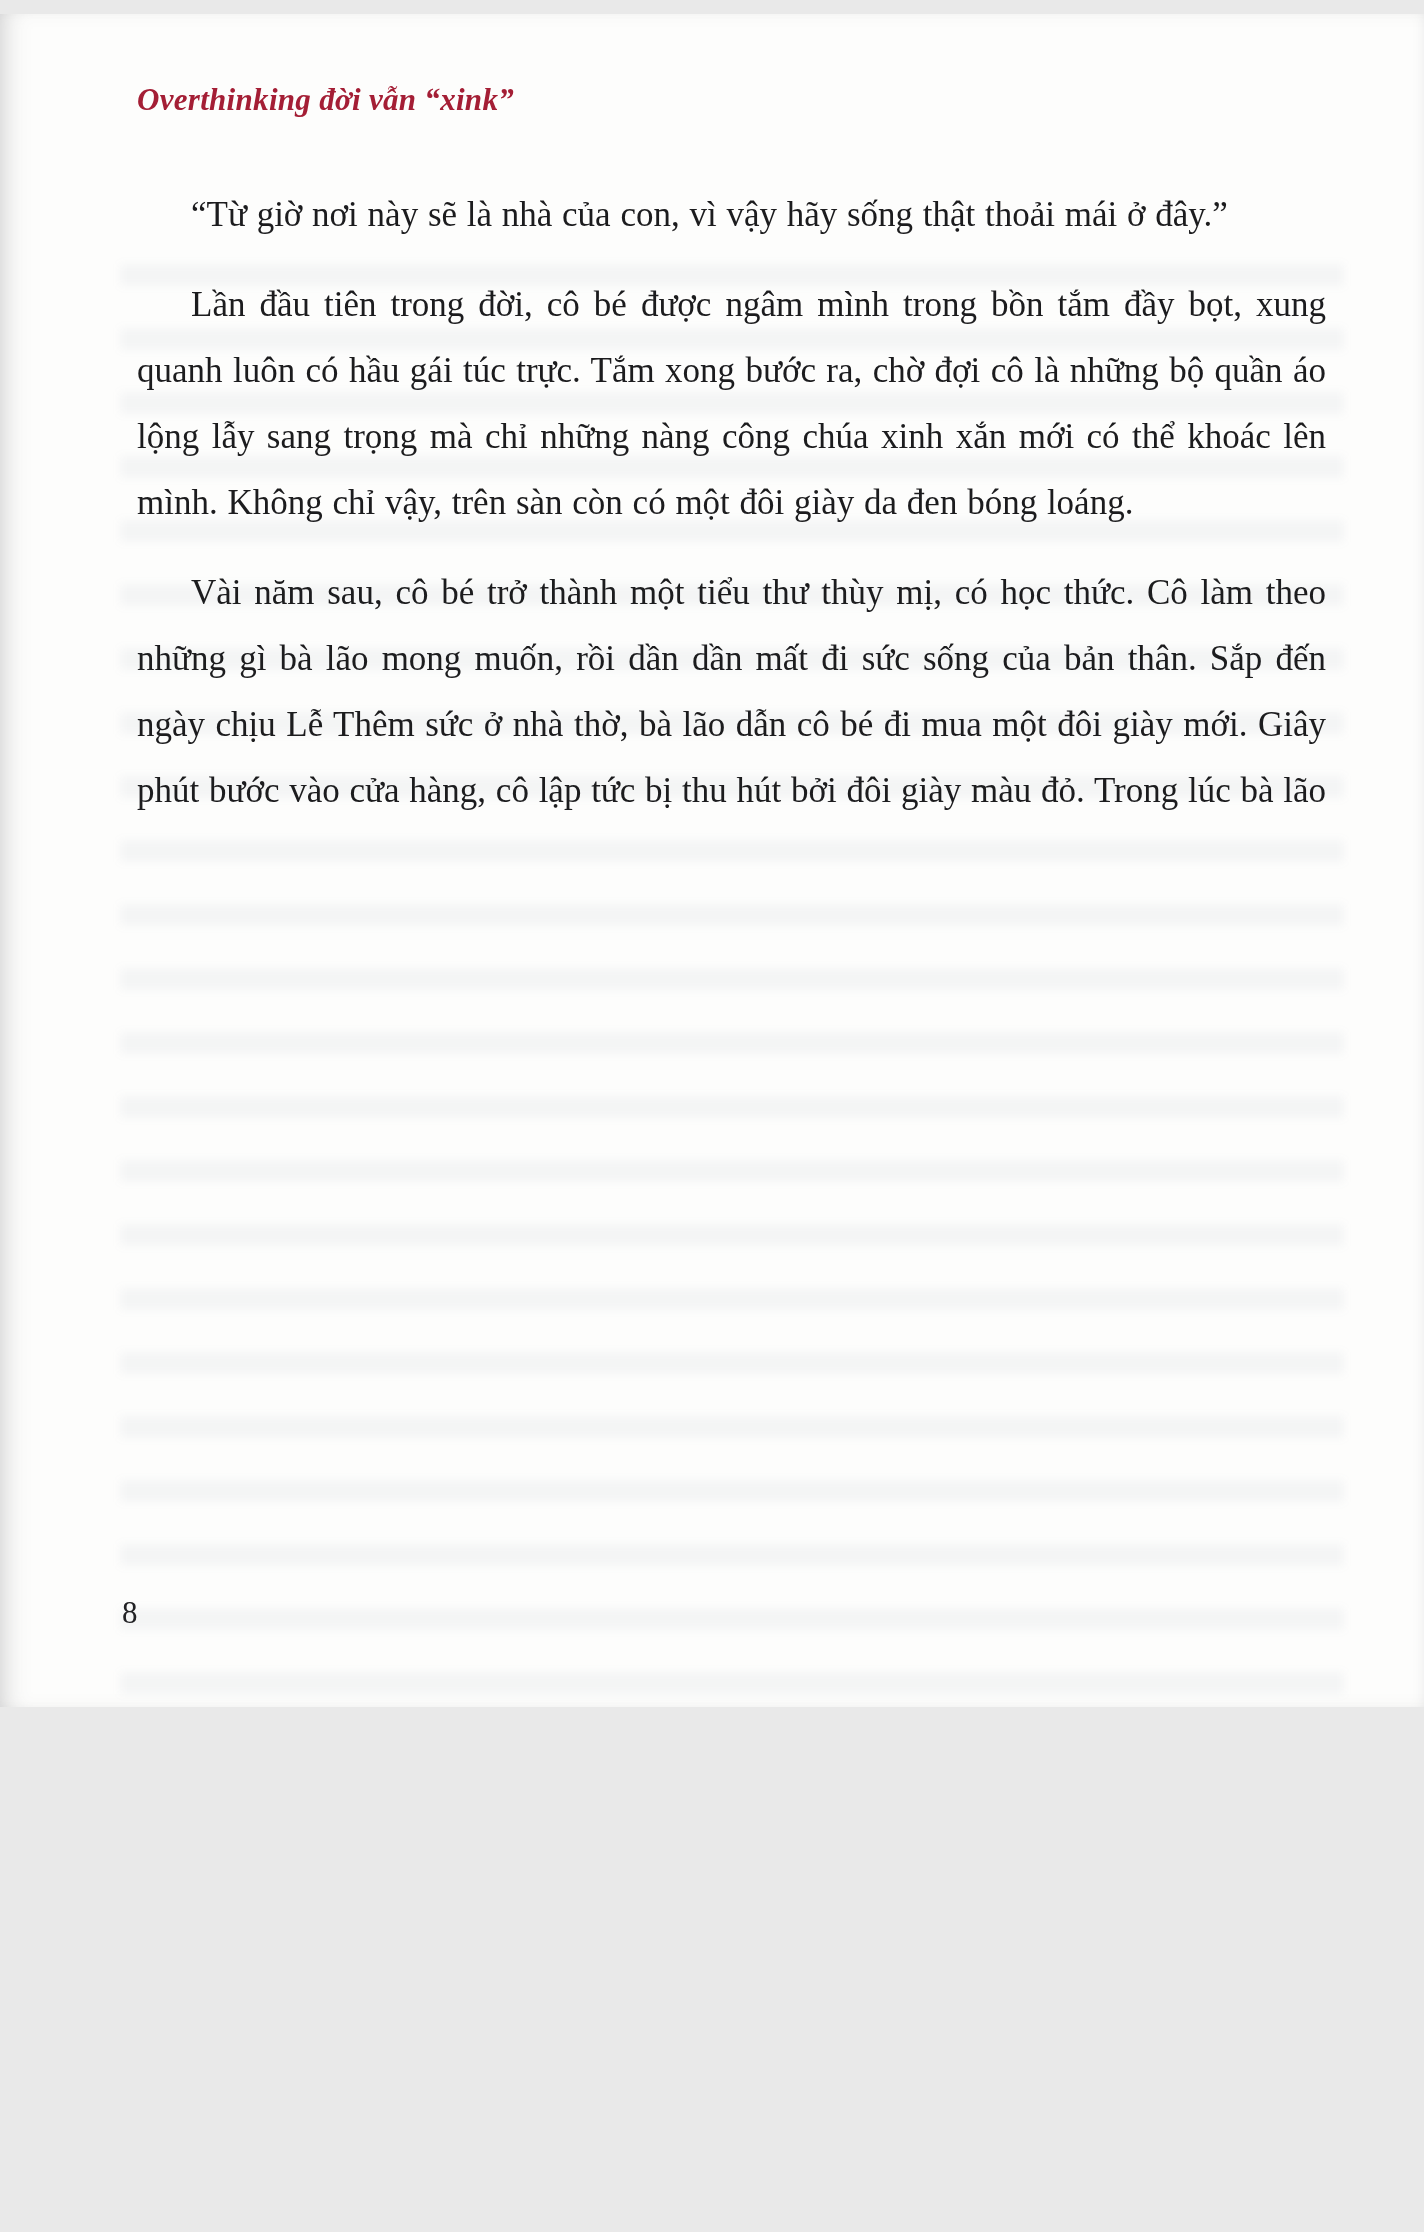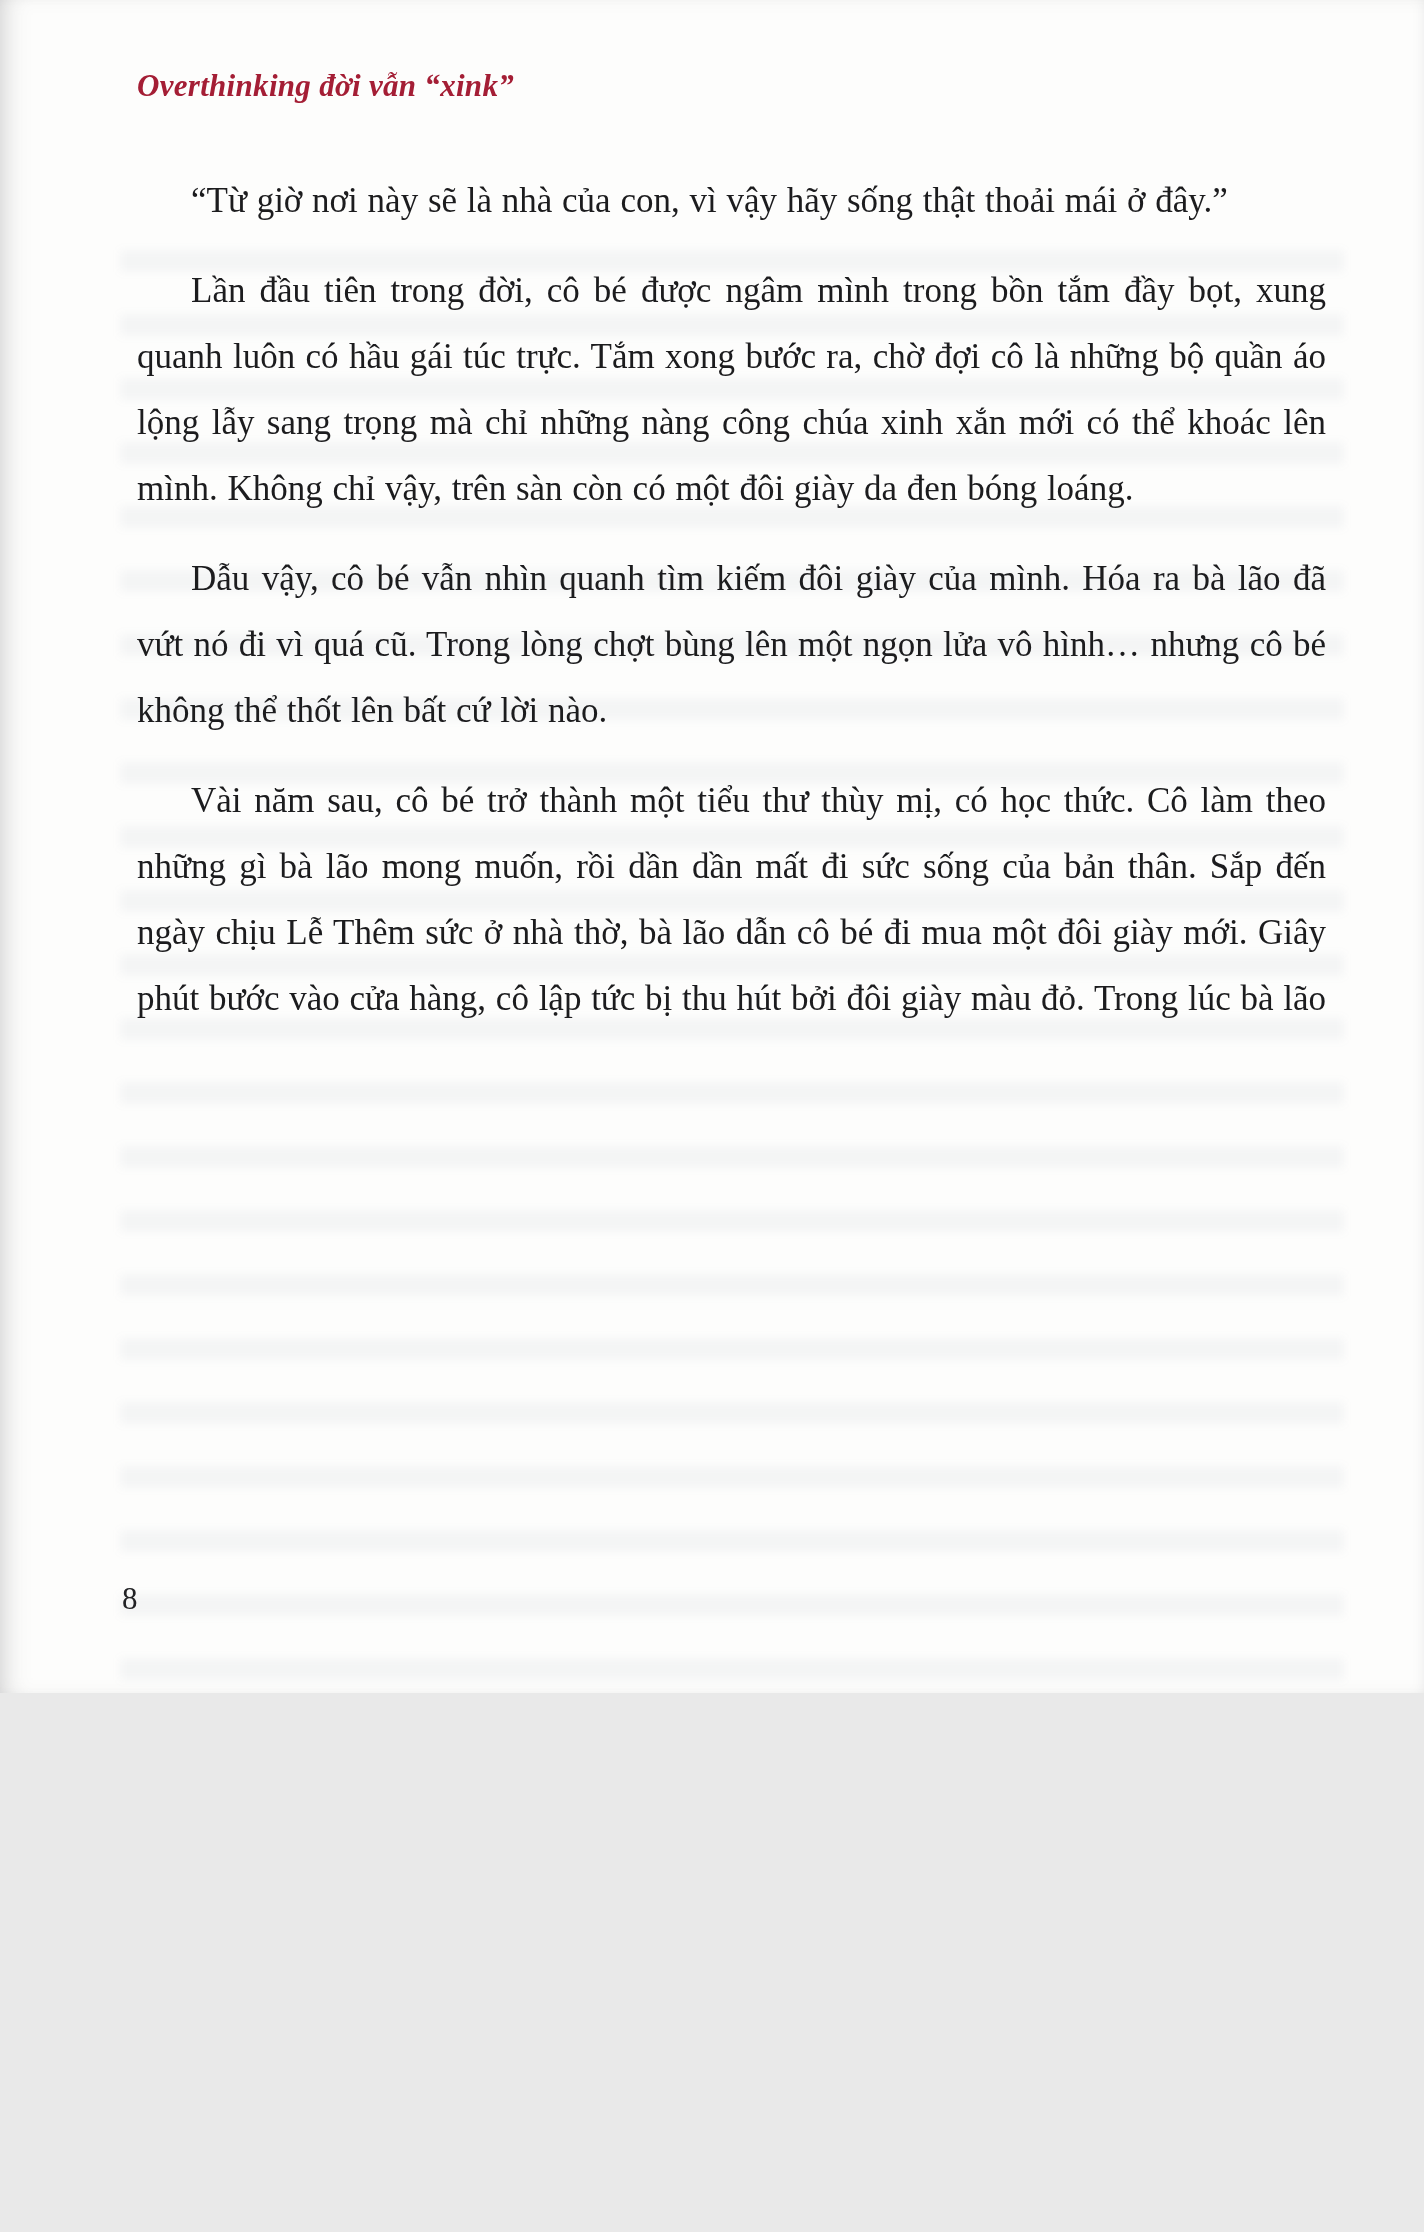--- a/index.html
+++ b/index.html
@@ -4,21 +4,21 @@
 <style>
   html, body {
     margin: 0;
     padding: 0;
     background: #e9e9e9;
   }
   .page {
     position: relative;
     width: 1424px;
     height: 1693px;
-    margin: 0 auto;
+    margin: 14px auto;
     background: #fdfdfc;
     box-shadow: inset 18px 0 28px -18px rgba(90,90,95,0.35),
                 inset -6px 0 14px -8px rgba(120,120,125,0.18);
     overflow: hidden;
     font-family: "Liberation Serif", "DejaVu Serif", serif;
   }
   
   .ghost {
     position: absolute;
     left: 120px;
@@ -78,19 +78,18 @@
 
 <div class="page">
 
   <div class="ghost"></div>
 
   <h1 class="running-header">Overthinking đời vẫn “xink”</h1>
 
   <main class="body-text">
     <p class="para">“Từ giờ nơi này sẽ là nhà của con, vì vậy hãy sống thật thoải mái ở đây.”</p>
     <p class="para">Lần đầu tiên trong đời, cô bé được ngâm mình trong bồn tắm đầy bọt, xung quanh luôn có hầu gái túc trực. Tắm xong bước ra, chờ đợi cô là những bộ quần áo lộng lẫy sang trọng mà chỉ những nàng công chúa xinh xắn mới có thể khoác lên mình. Không chỉ vậy, trên sàn còn có một đôi giày da đen bóng loáng.</p>
-    <p class="para">Dẫu vậy, cô bé vẫn nhìn quanh tìm kiếm đôi giày của mình. Hóa ra bà lão đã vứt nó đi vì quá cũ. Trong lòng chợt bùng lên một ngọn lửa vô hình… nhưng cô bé không thể thốt lên bất cứ lời nào.</p>
     <p class="para">Vài năm sau, cô bé trở thành một tiểu thư thùy mị, có học thức. Cô làm theo những gì bà lão mong muốn, rồi dần dần mất đi sức sống của bản thân. Sắp đến ngày chịu Lễ Thêm sức ở nhà thờ, bà lão dẫn cô bé đi mua một đôi giày mới. Giây phút bước vào cửa hàng, cô lập tức bị thu hút bởi đôi giày màu đỏ. Trong lúc bà lão</p>
   </main>
 
   <div class="page-number">8</div>
 
 </div>
 
 </body></html>

